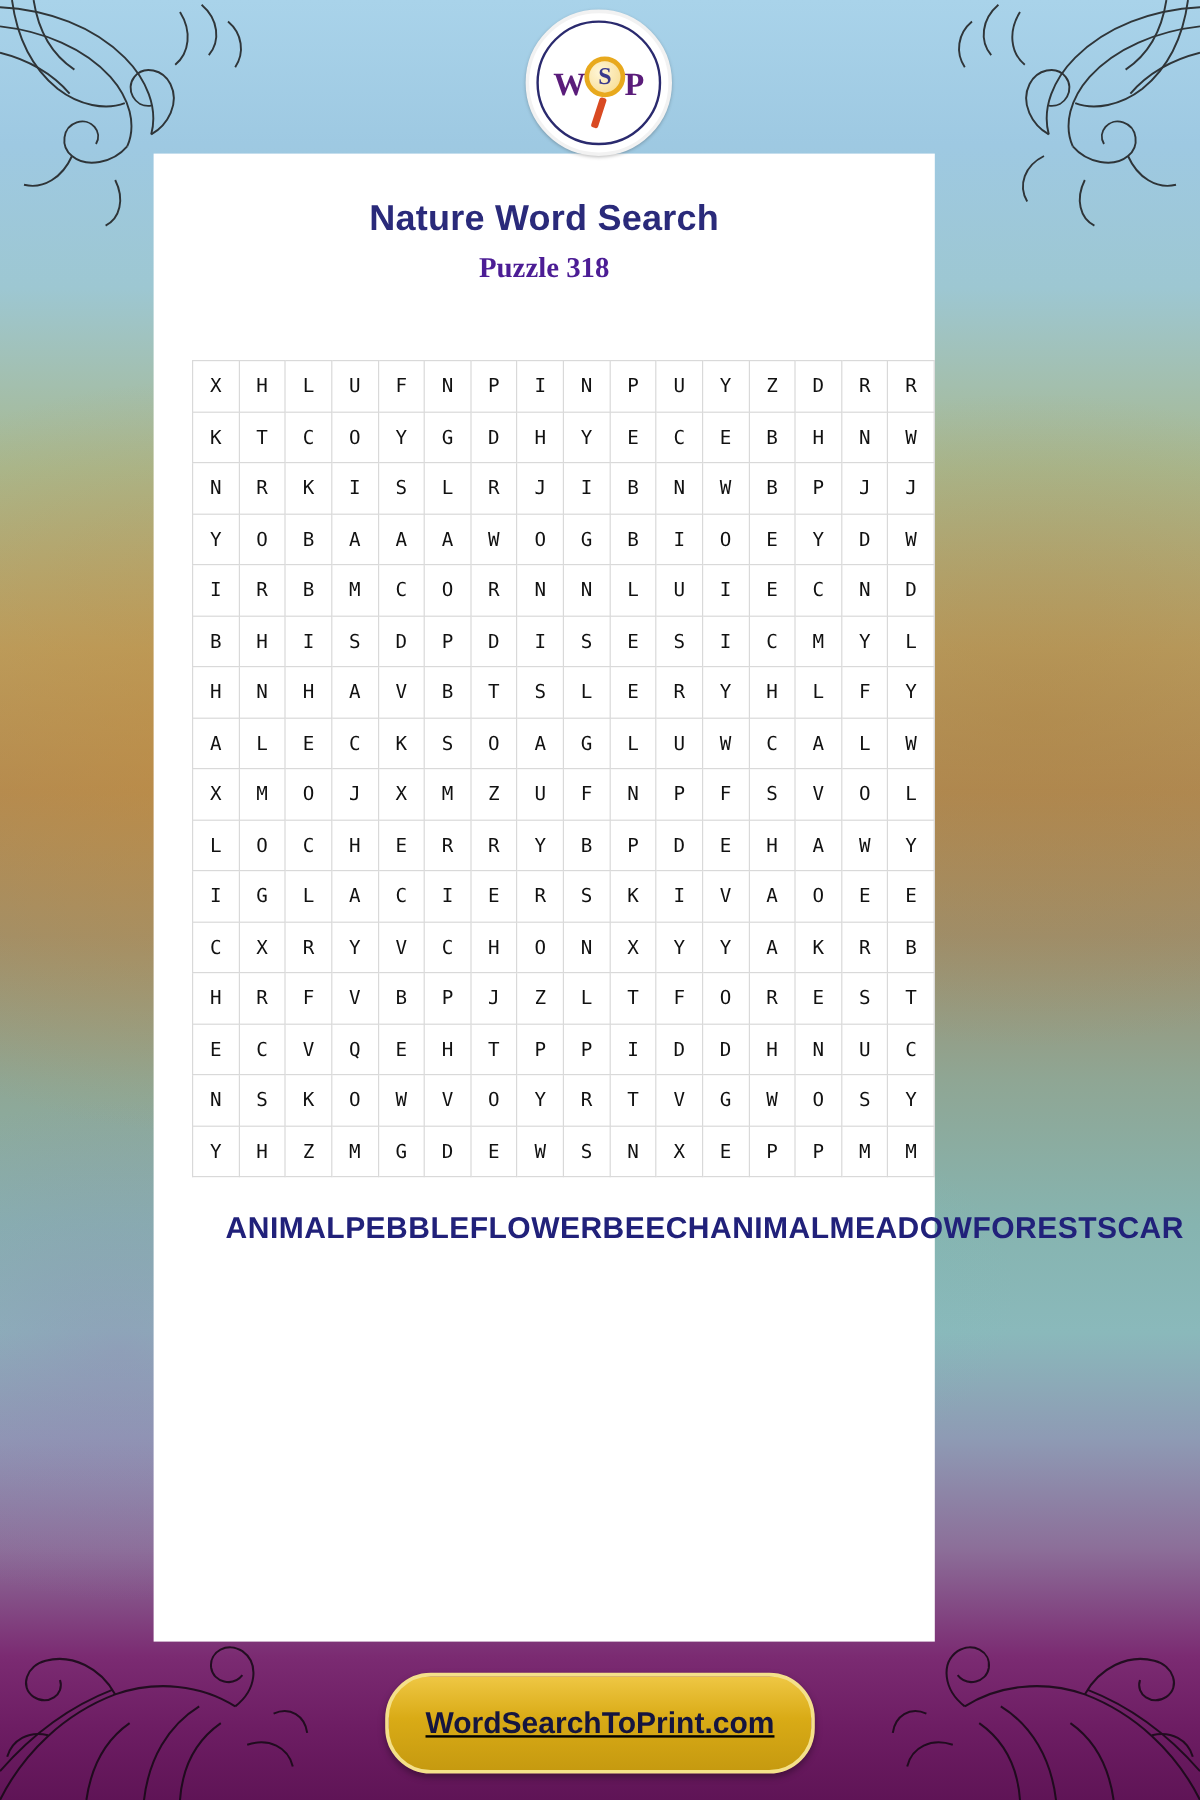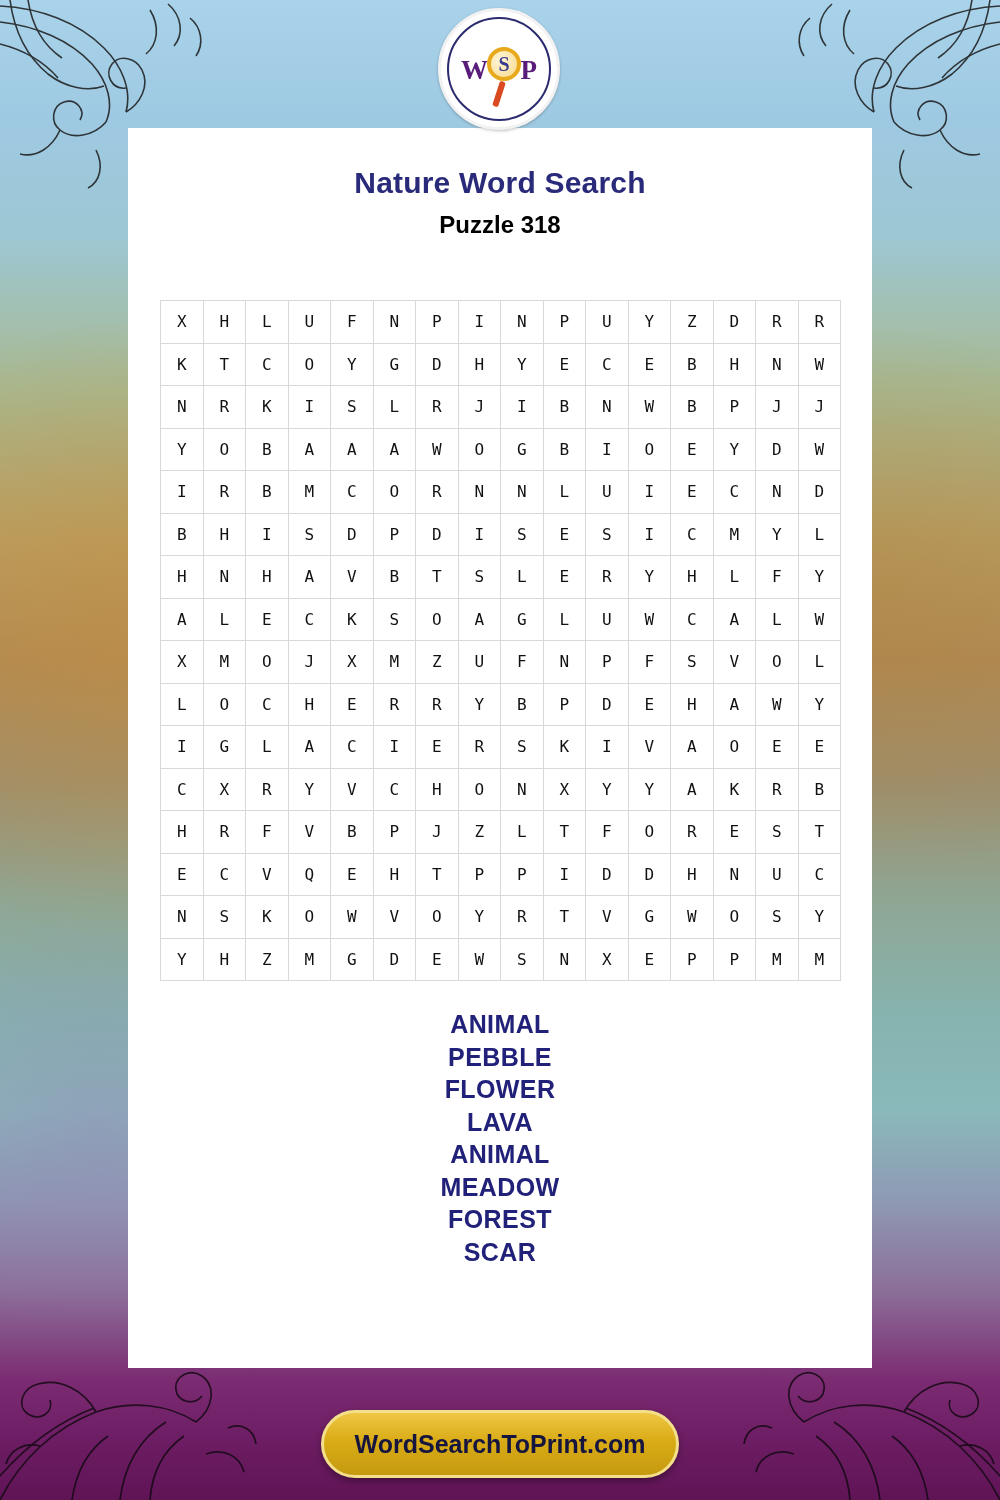--- a/index.html
+++ b/index.html
@@ -45,21 +45,21 @@
   .orn svg { width: 100%; height: 100%; display: block; }
   .orn-tl { top: 0; left: 0; }
   .orn-tr { top: 0; right: 0; transform: scaleX(-1); }
   .orn-bl { bottom: 0; left: 0; width: 260px; height: 150px; }
   .orn-br { bottom: 0; right: 0; width: 260px; height: 150px; transform: scaleX(-1); }
 
   
   #sheet {
     position: absolute;
     left: 128px; top: 128px;
-    width: 744px; height: 1240px;
+    width: 651px; height: 1240px;
     background: #ffffff;
   }
 
   
   #logo {
     position: absolute;
     left: 438px; top: 8px;
     width: 122px; height: 122px;
     border-radius: 50%;
     background: #ffffff;
@@ -101,21 +101,21 @@
     margin: 0; padding: 0;
     position: absolute; left: 0; right: 0; top: 38px;
     text-align: center;
     font-size: 30px; font-weight: bold; color: #2a2a7a;
     letter-spacing: 0.2px;
   }
   h2#subtitle {
     margin: 0; padding: 0;
     position: absolute; left: 0; right: 0; top: 83px;
     text-align: center;
-    font-size: 24px; font-weight: bold; color: #000000;
+    font-size: 24px; font-weight: bold; color: #4c1d95; font-family: Liberation Serif, serif;
   }
 
   
   #grid {
     position: absolute;
     left: 32px; top: 172px;
     border-collapse: collapse;
   }
   #grid td {
     width: 42.5px; height: 42.5px;
@@ -127,40 +127,41 @@
 
   
   #words {
     position: absolute;
     left: 60px; top: 880px;
     width: 624px;
     display: flex;
   }
   .wcol {
     flex: 1 1 0;
-    display: flex; flex-direction: column; align-items: center;
+    display: flex; flex-direction: row; align-items: center;
     gap: 0px;
   }
   .wcol .word {
     font-size: 25px; font-weight: bold; color: #21217a;
     line-height: 32.5px; letter-spacing: 0.4px;
   }
 
   
   #footer-pill {
     position: absolute;
     left: 50%; transform: translateX(-50%);
     bottom: 22px;
-    width: 358px; height: 68px;
+    width: 358px; height: 84px;
     border-radius: 38px;
     background: linear-gradient(180deg, #efc744 0%, #d9ab16 45%, #c69a10 100%);
     border: 3px solid #f4e08a;
     box-shadow: 0 3px 6px rgba(0,0,0,0.35);
     display: flex; align-items: center; justify-content: center;
     z-index: 6;
+    text-decoration: underline;
   }
   #footer-pill span {
     font-size: 25px; font-weight: bold; color: #15153f;
   }
 </style>
 </head>
 <body>
 
 <div id="bg"></div>
 
@@ -542,21 +543,21 @@
           <td>M</td>
         </tr>
       </tbody>
   </table>
 
   <div id="words">
     <div class="wcol" id="wcol-left">
         <div class="word">ANIMAL</div>
         <div class="word">PEBBLE</div>
         <div class="word">FLOWER</div>
-        <div class="word">LAVA</div>
+        <div class="word">BEECH</div>
         <div class="word">ANIMAL</div>
         <div class="word">MEADOW</div>
         <div class="word">FOREST</div>
         <div class="word">SCAR</div>
       </div>
   </div>
 
 </div>
 
 <div id="footer-pill">

